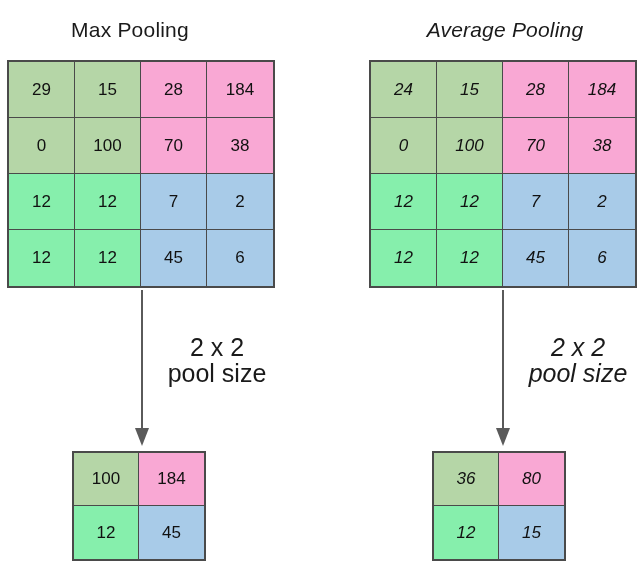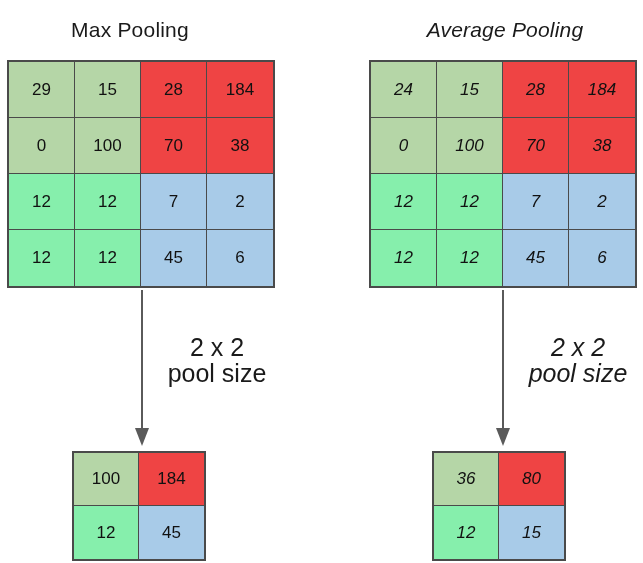--- a/index.html
+++ b/index.html
@@ -75,21 +75,21 @@
     box-sizing: border-box;
     border-right: 1px solid #4a4a4a;
     border-bottom: 1px solid #4a4a4a;
   }
   .grid-in .cell:nth-child(4n)   { border-right: none; }
   .grid-in .cell:nth-child(n+13) { border-bottom: none; }
   .grid-out .cell:nth-child(2n)  { border-right: none; }
   .grid-out .cell:nth-child(n+3) { border-bottom: none; }
 
   .c-green  { background: #b5d6a7; }
-  .c-pink   { background: #ef4444; }
+  .c-pink   { background: #f9a8d4; }
   .c-orange { background: #86efac; }
   .c-blue   { background: #a8cbe8; }
 
   
   .arrow-wrap {
     position: absolute;
     top: 278px;
     width: 14px;
     height: 160px;
   }

